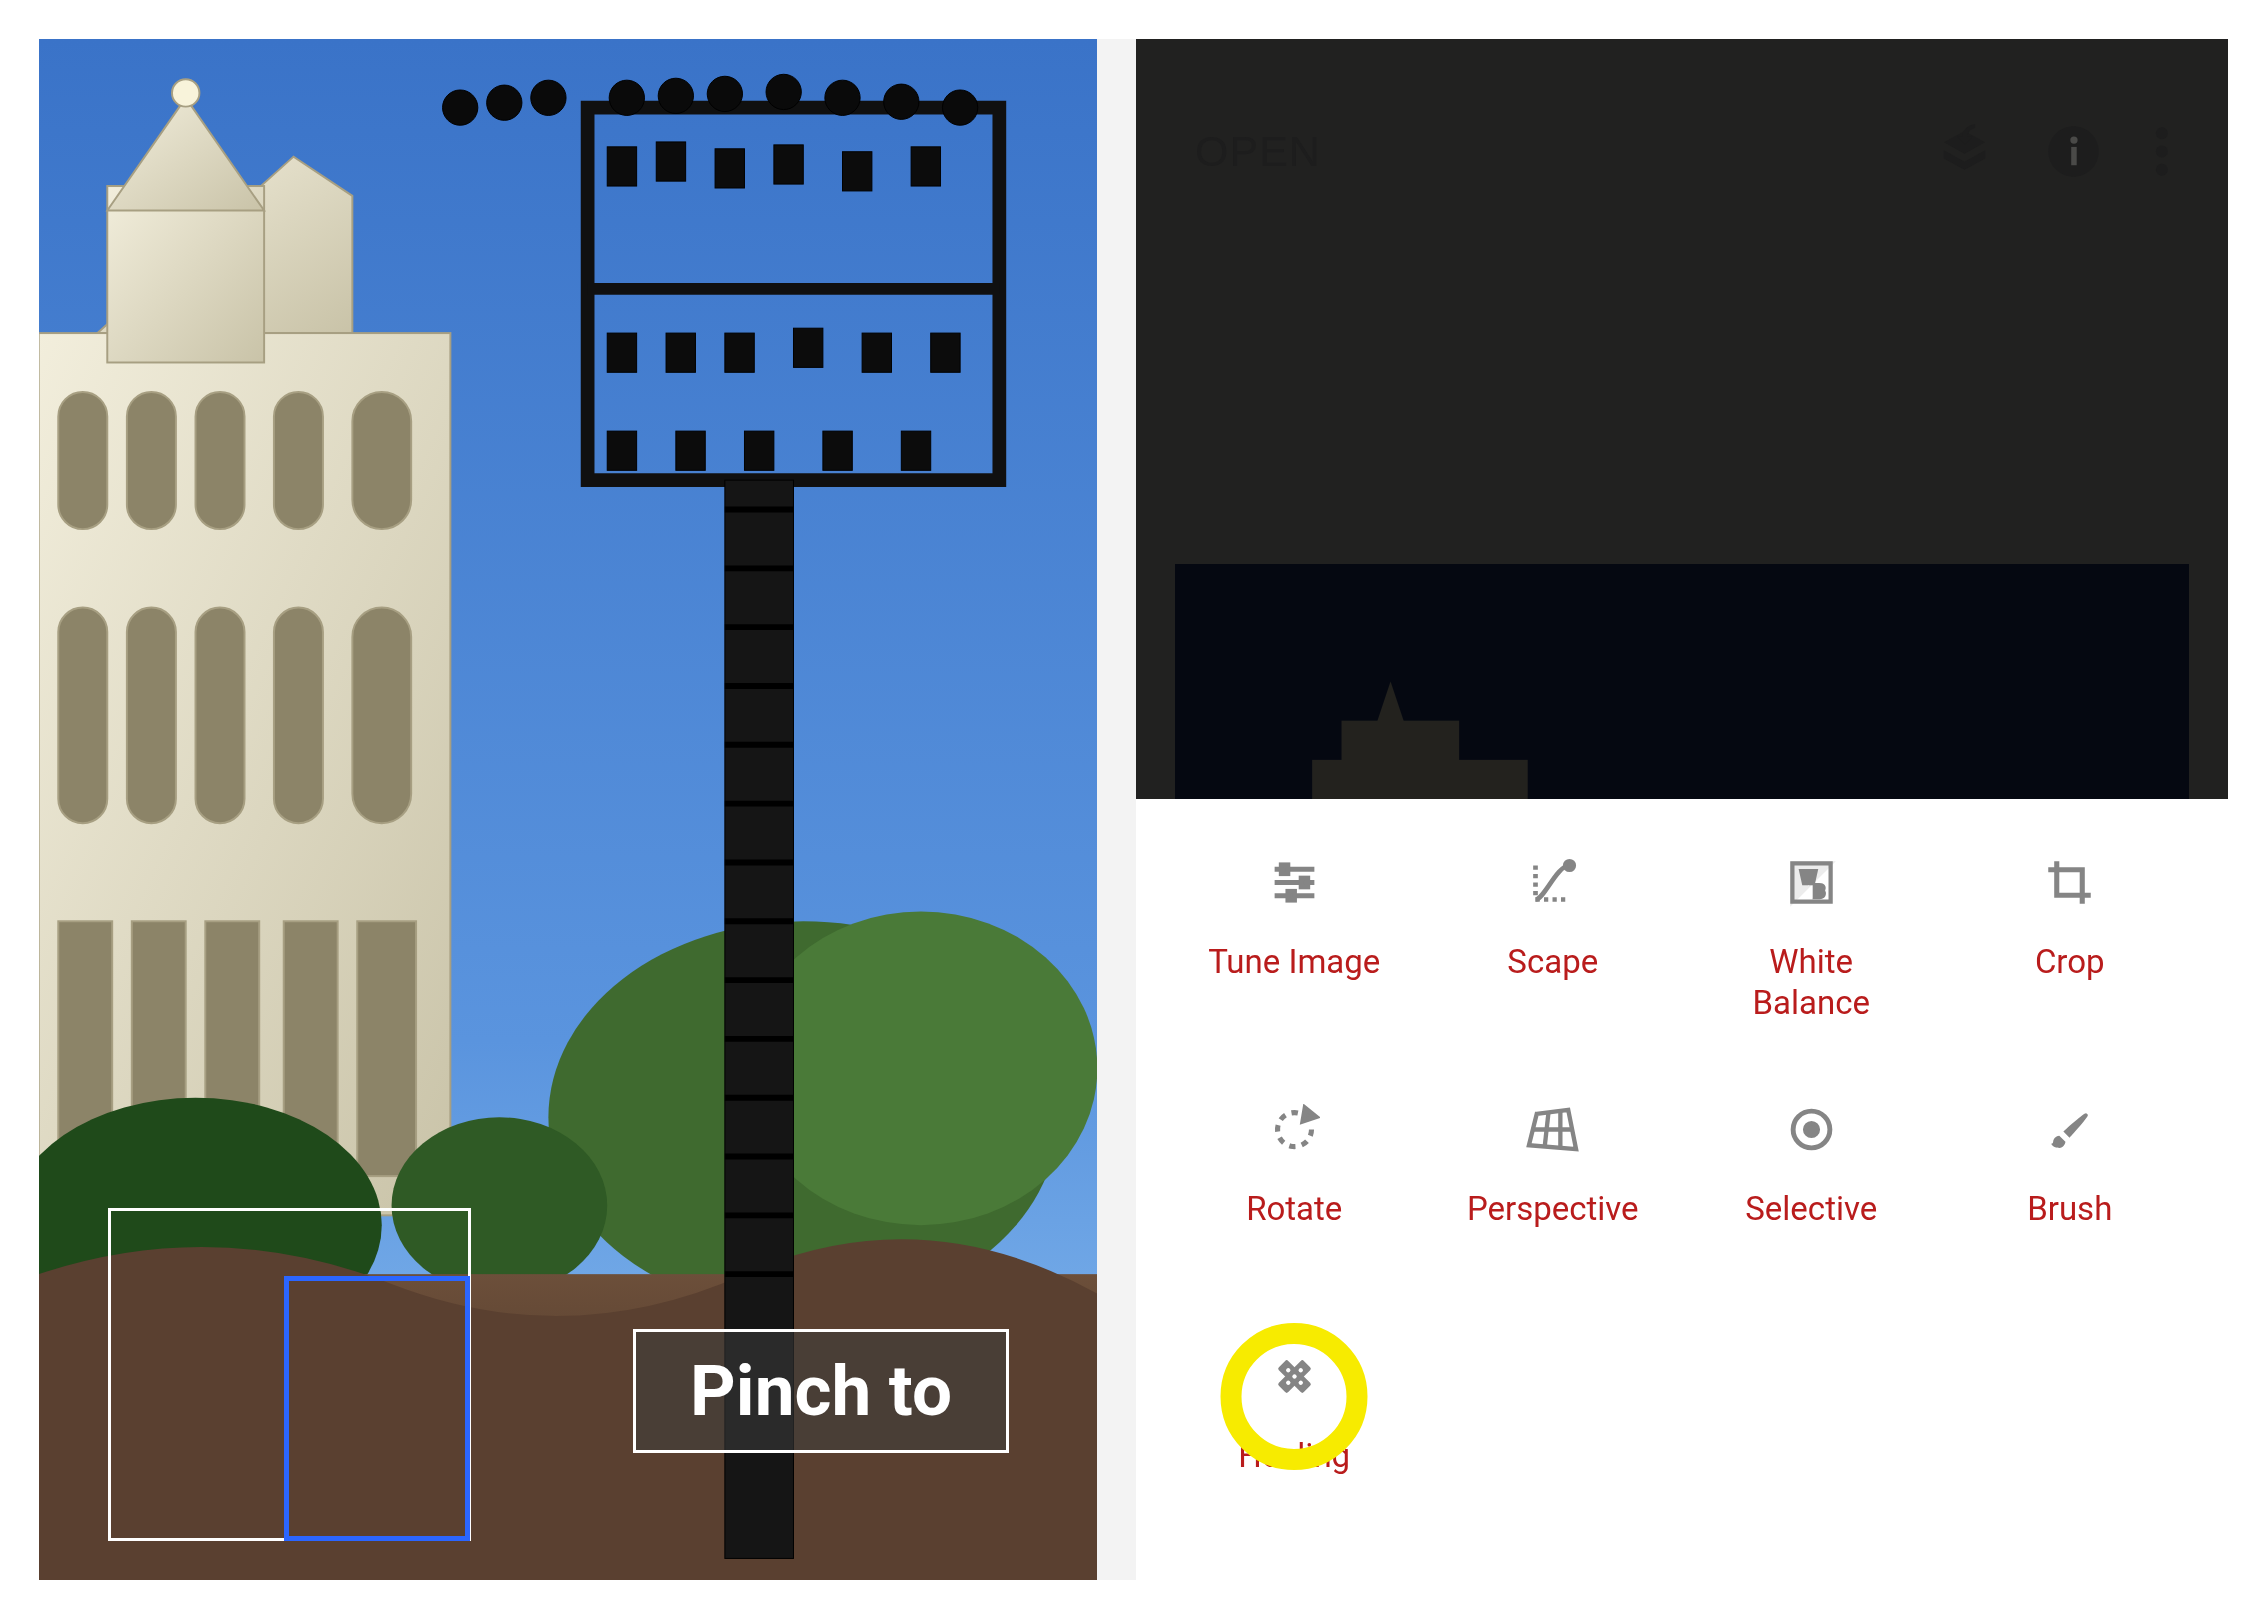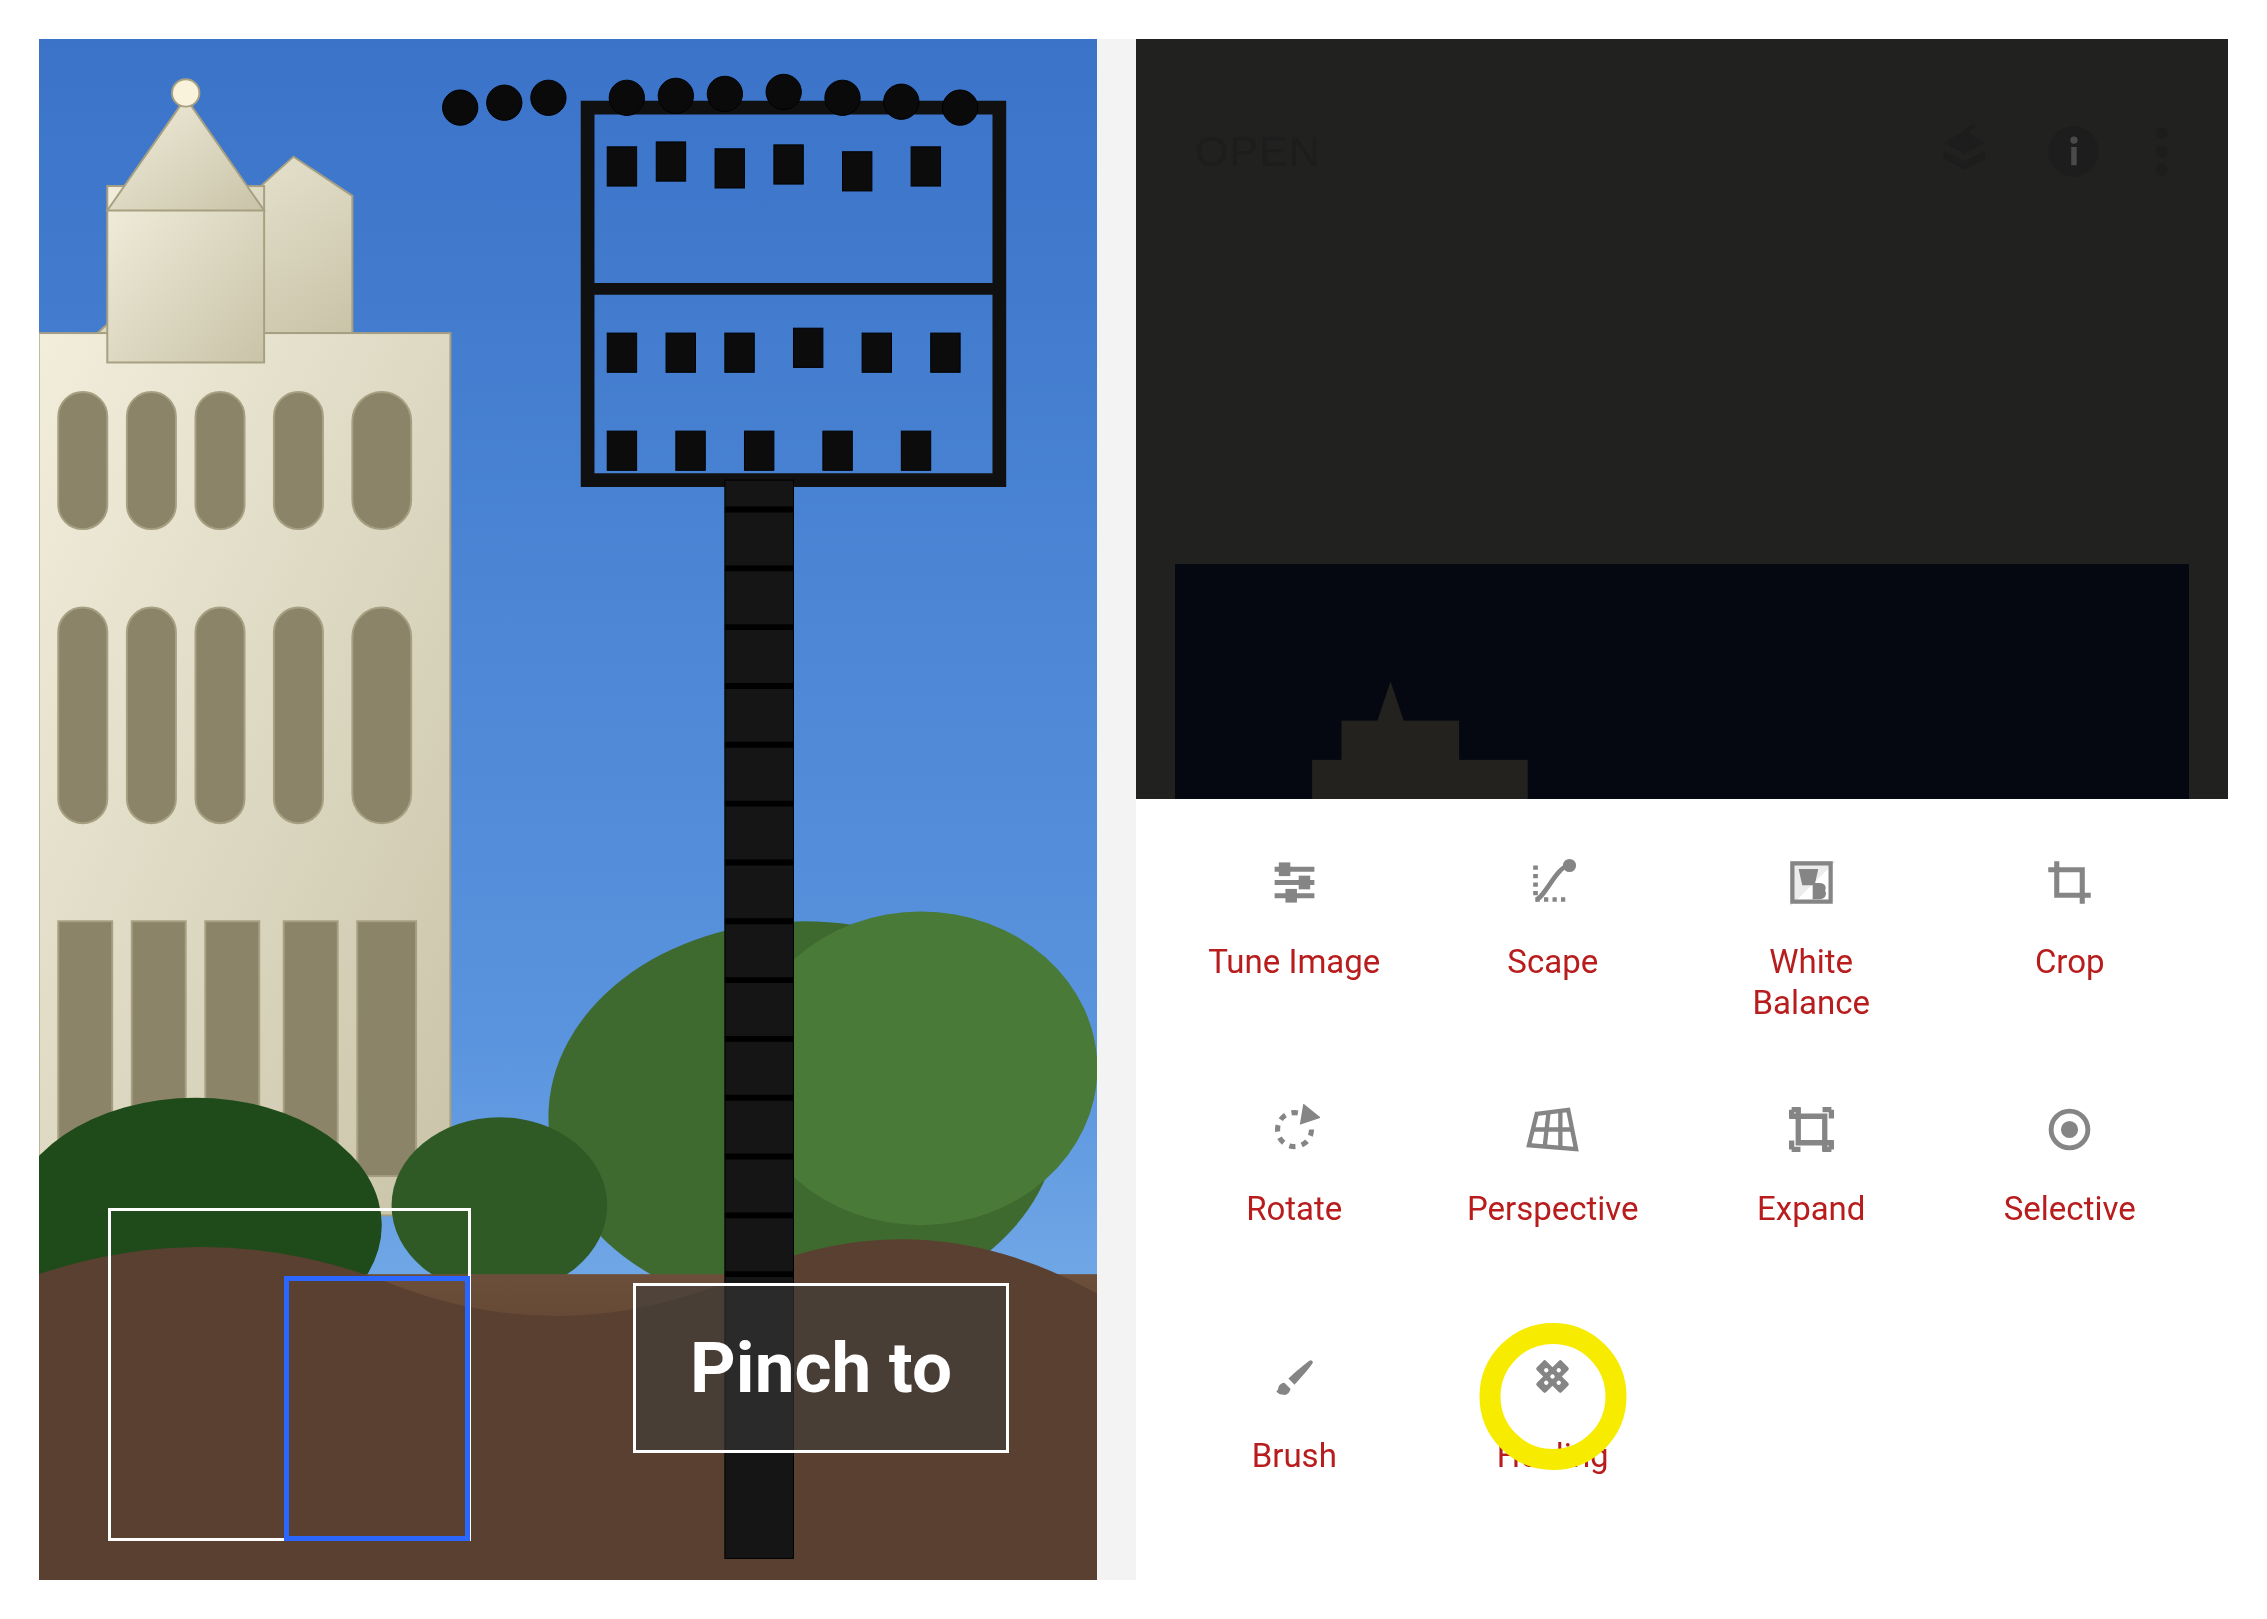--- a/index.html
+++ b/index.html
@@ -137,21 +137,21 @@
     pointer-events: none;
   }
 
   
   .overlay-text-box {
     position: absolute;
     right: 88px;
     bottom: 127px;
     border: 3.9px solid #ffffff;
     background: rgba(60,60,60,0.55);
-    padding: 41px 54px;
+    padding: 18px 54px;
     text-align: center;
   }
   .overlay-text-box .t1,
   .overlay-text-box .t2 {
     color: #ffffff;
     font-weight: 700;
     font-size: 71px;
     line-height: 1.15;
     white-space: nowrap;
   }
@@ -410,33 +410,20 @@
         <svg width="55" height="51" viewBox="0 0 28 24" fill="none" stroke="currentColor" stroke-width="2.2">
             <polygon points="6,4 22,2 26,22 2,20"></polygon>
             <line x1="12" y1="3" x2="10" y2="21"></line>
             <line x1="18" y1="2.5" x2="18" y2="21.5"></line>
             <line x1="4" y1="12" x2="24" y2="12"></line>
           </svg>
       </span>
       <span class="tool-label">Perspective</span>
     </div>
 
-    <div class="tool">
-      <span class="icon-wrap">
-        <svg width="53" height="53" viewBox="0 0 24 24" fill="none" stroke="currentColor" stroke-width="2.4">
-            <path d="M6 2v16h16"></path>
-            <path d="M2 6h16v16"></path>
-            <path d="M3 3h4M3 3v4"></path>
-            <path d="M21 3h-4M21 3v4"></path>
-            <path d="M3 21h4M3 21v-4"></path>
-            <path d="M21 21h-4M21 21v-4"></path>
-          </svg>
-      </span>
-      <span class="tool-label">Expand</span>
-    </div>
 
     <div class="tool">
       <span class="icon-wrap">
         <svg width="49" height="49" viewBox="0 0 24 24" fill="none" stroke="currentColor" stroke-width="2.4">
             <circle cx="12" cy="12" r="9"></circle>
             <circle cx="12" cy="12" r="3" fill="currentColor"></circle>
           </svg>
       </span>
       <span class="tool-label">Selective</span>
     </div>

